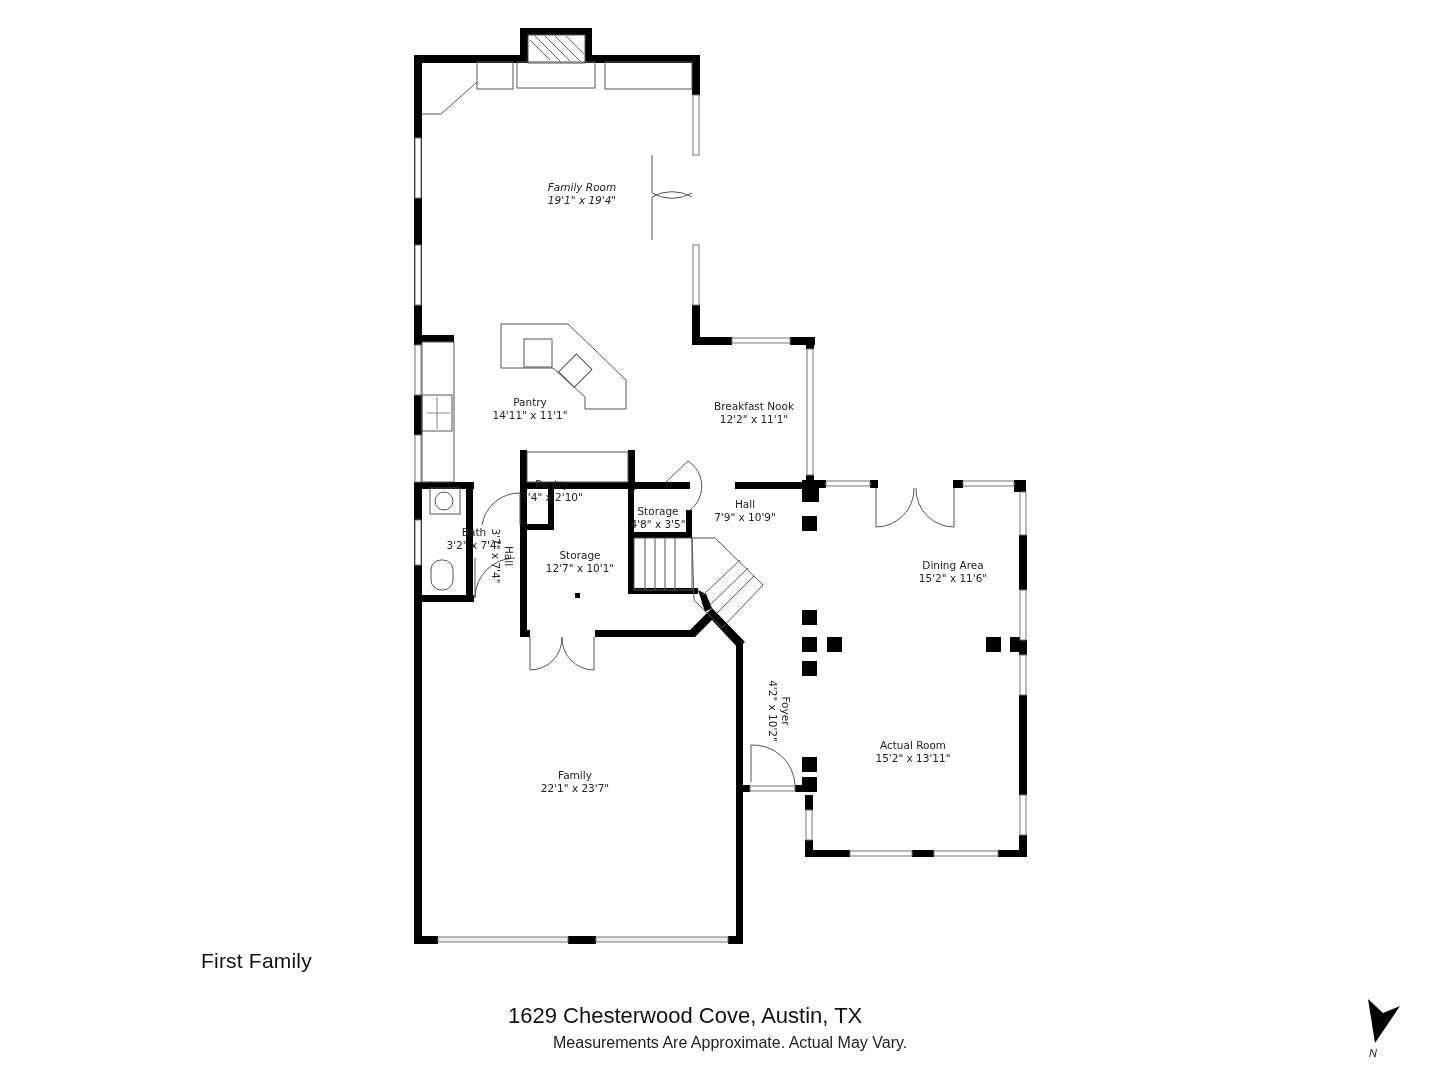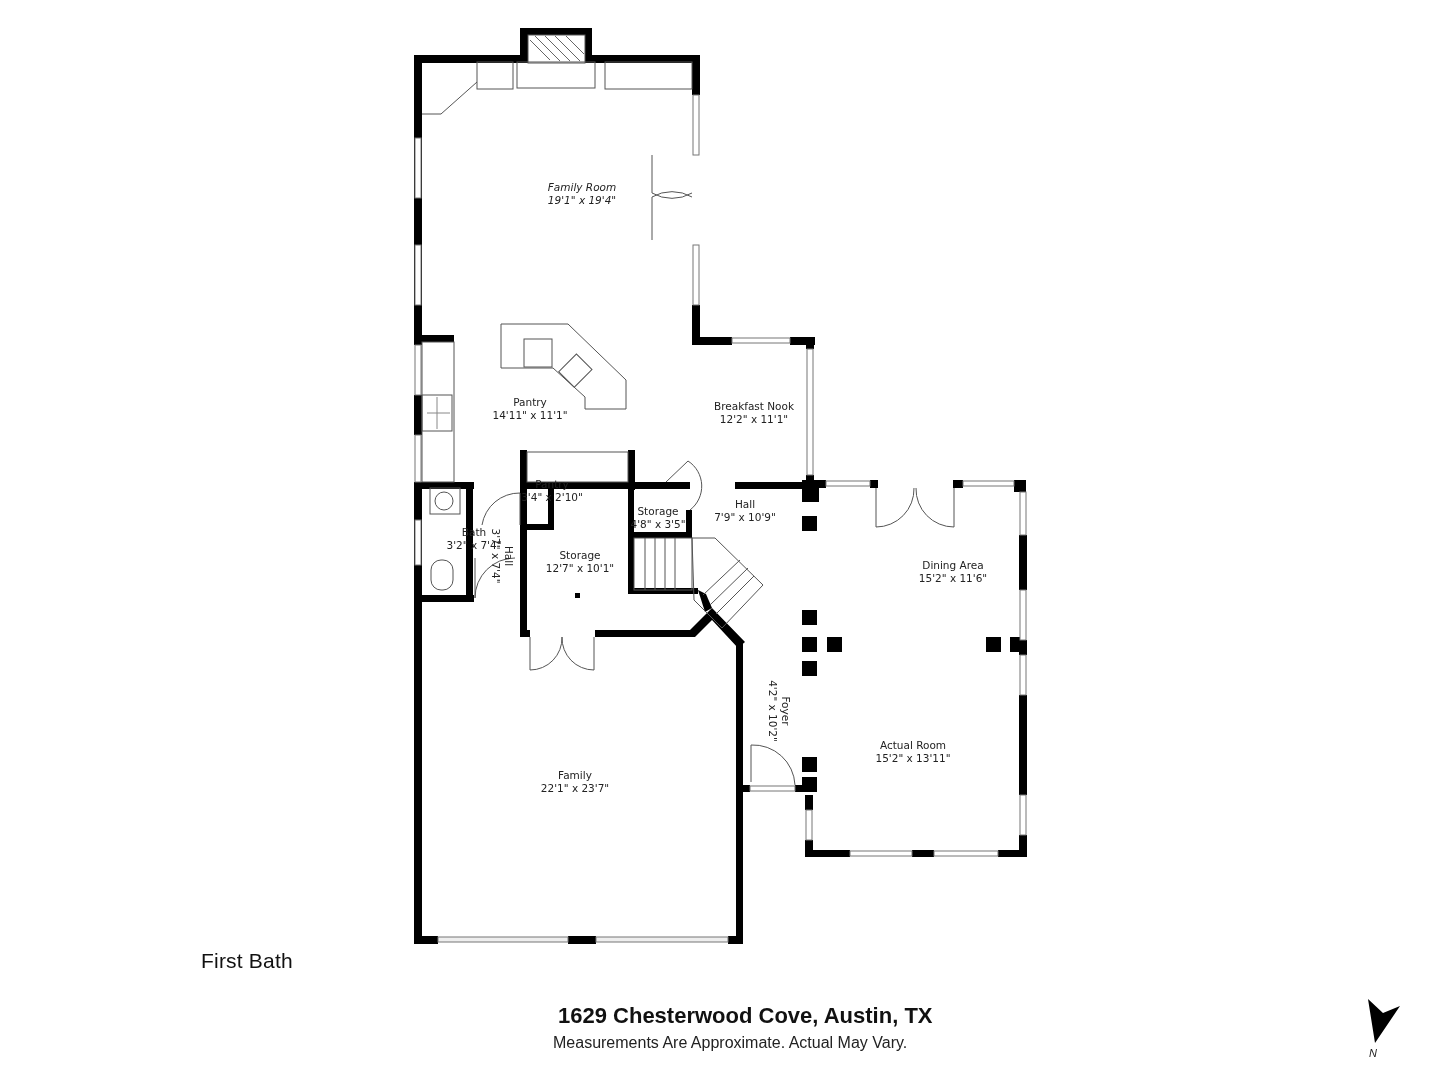--- a/index.html
+++ b/index.html
@@ -4,21 +4,21 @@
 <style>
   html, body { margin:0; padding:0; background:#ffffff; }
   body { width:1440px; height:1080px; position:relative; overflow:hidden; font-family:"DejaVu Sans", sans-serif; }
   #plan { position:absolute; left:0; top:0; width:1440px; height:1080px; }
   .wall { fill:#000; }
   .thin { fill:none; stroke:#555; stroke-width:1; }
   .win { fill:#fff; stroke:#777; stroke-width:1; }
   .room-label { position:absolute; font-size:10.5px; color:#222; text-align:center; line-height:13px; white-space:nowrap; transform:translateX(-50%); }
   .room-label.rot { transform:translateX(-50%) rotate(90deg); transform-origin:center; }
   #floor-name { position:absolute; left:201px; top:949px; font-family:"Liberation Sans", sans-serif; font-size:21px; color:#111; letter-spacing:0.2px; }
-  #address { position:absolute; left:558px; top:1003px; font-family:"Liberation Sans", sans-serif; font-size:22px; color:#111;font-weight:bold; }
+  #address { position:absolute; left:508px; top:1003px; font-family:"Liberation Sans", sans-serif; font-size:22px; color:#111; }
   #disclaimer { position:absolute; left:553px; top:1034px; font-family:"Liberation Sans", sans-serif; font-size:16px; color:#222; }
   #north-label { position:absolute; left:1369px; top:1047px; font-family:"Liberation Sans", sans-serif; font-style:italic; font-size:11px; color:#222; }
 </style>
 </head>
 <body>
 
 <svg id="plan" viewBox="0 0 1440 1080" xmlns="http://www.w3.org/2000/svg">
 
   <g>
     <rect class="wall" x="414" y="55" width="8" height="290"></rect>
@@ -223,16 +223,16 @@
 </div>
 <div class="room-label" style="left:913px;top:739px;">
   <div>Actual Room</div>
     <div>15'2" x 13'11"</div>
 </div>
 <div class="room-label" style="left:575px;top:769px;">
   <div>Family</div>
     <div>22'1" x 23'7"</div>
 </div>
 
-<div id="floor-name">First Bath</div>
+<div id="floor-name">First Family</div>
 <div id="address">1629 Chesterwood Cove, Austin, TX</div>
 <div id="disclaimer">Measurements Are Approximate. Actual May Vary.</div>
 <div id="north-label">N</div>
 
 </body></html>

